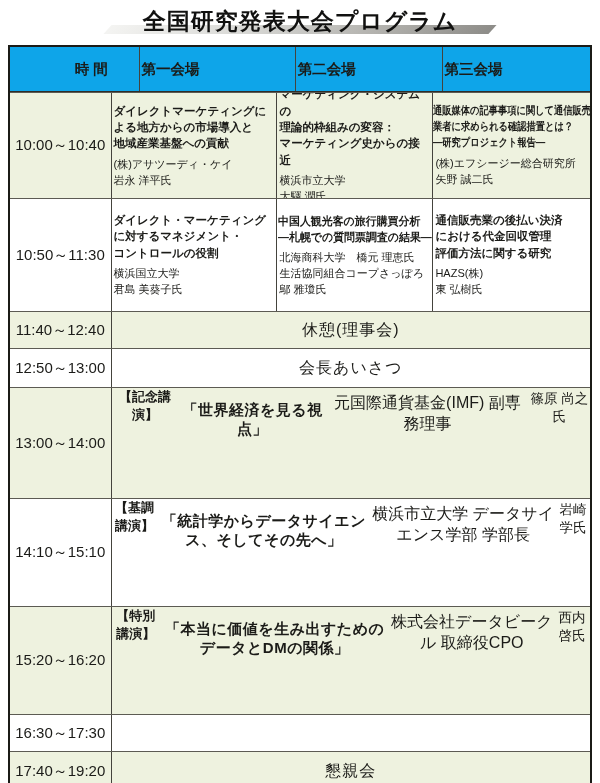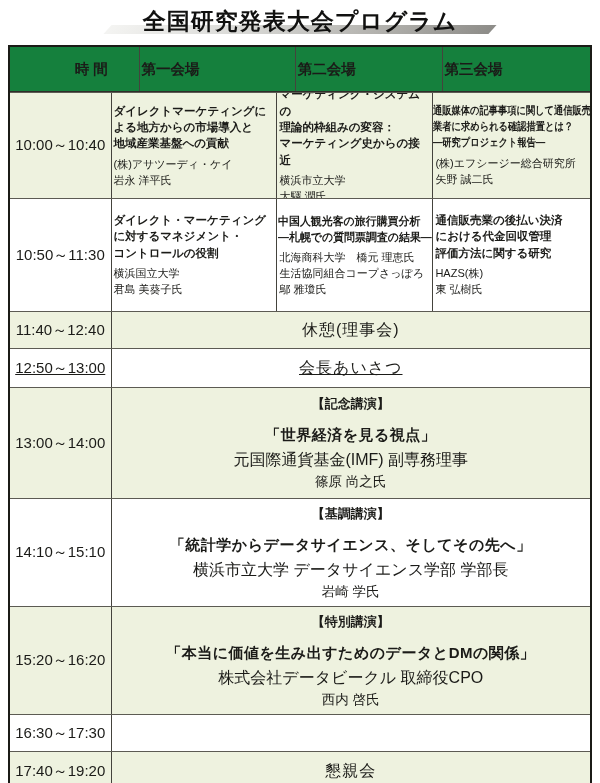--- a/index.html
+++ b/index.html
@@ -21,21 +21,21 @@
     font-size:23px;font-weight:bold;letter-spacing:1px;
     padding-top:6px;color:#111110;
   }
   
   .program-table{
     margin:0 8px;border:2px solid #1b1b17;
   }
   .row{display:flex;align-items:stretch;border-top:1px solid #5c5b53;}
   .row:first-child{border-top:none;}
   .row-header{border-bottom:1px solid #2e2e29;}
-  .bg-green{background:#15803d;padding-left:34px;}
+  .bg-green{background:#0ea5e9;padding-left:34px;}
   .bg-pale{background:#eef2df;}
   .bg-white{background:#ffffff;}
 
   .tcell{
     width:17.5%;flex:0 0 17.5%;box-sizing:border-box;
     display:flex;align-items:center;justify-content:center;
     border-right:1px solid #44433d;
     font-size:15px;letter-spacing:0px;white-space:nowrap;
   }
   .vcell{
@@ -52,34 +52,34 @@
   .s-title.cond{display:inline-block;align-self:center;white-space:pre;font-size:11px;transform:scaleX(0.84);transform-origin:50% 50%;line-height:1.45;}
   .s-title.cond2{display:inline-block;align-self:center;white-space:pre;font-size:11.5px;transform:scaleX(0.95);transform-origin:50% 50%;}
   .s-org{font-size:11px;line-height:1.4;margin-top:5px;white-space:pre-line;}
   .s-speaker{font-size:11px;line-height:1.4;margin-top:1px;}
 
   .merged{
     flex:1;display:flex;align-items:center;justify-content:center;
     font-size:16px;letter-spacing:1px;
   }
   .lec{
-    flex:1;display:flex;flex-direction:column;justify-content:center;
+    flex:1;display:flex;flex-direction:row;justify-content:center;
     text-align:center;
   }
   .lec-tag{font-weight:bold;font-size:13px;}
   .lec-title{font-weight:bold;font-size:15px;margin-top:13px;letter-spacing:0.5px;}
   .lec-org{font-size:16px;margin-top:5px;}
   .lec-speaker{font-size:13.5px;margin-top:2px;}
 
   
   .h-header{height:44px;}
   .h-r1{height:105px;}
   .h-r2{height:112px;}
   .h-break{height:36px;}
-  .h-greet{height:38px;text-decoration:underline;}
+  .h-greet{height:38px;}
   .h-lec1{height:110px;}
   .h-lec2{height:107px;}
   .h-lec3{height:107px;}
   .h-soukai{height:36px;}
   .h-party{height:38px;}
 </style>
 </head>
 <body>
 
 <div class="title-wrap">

